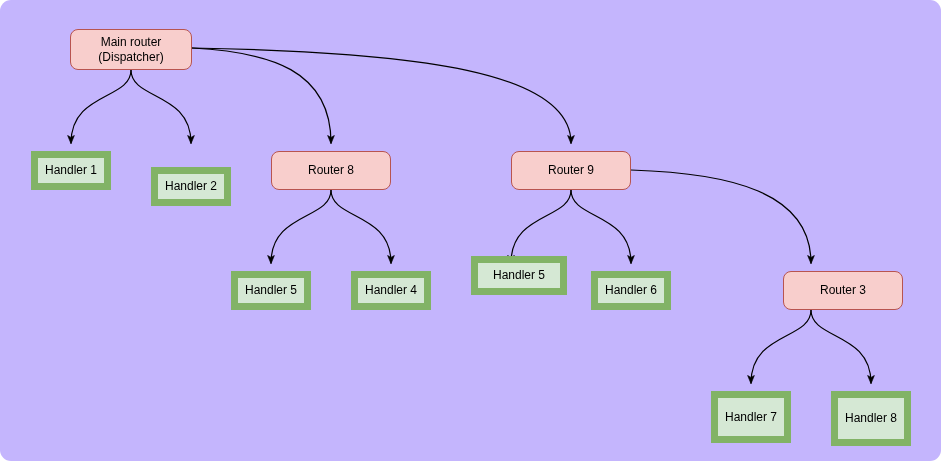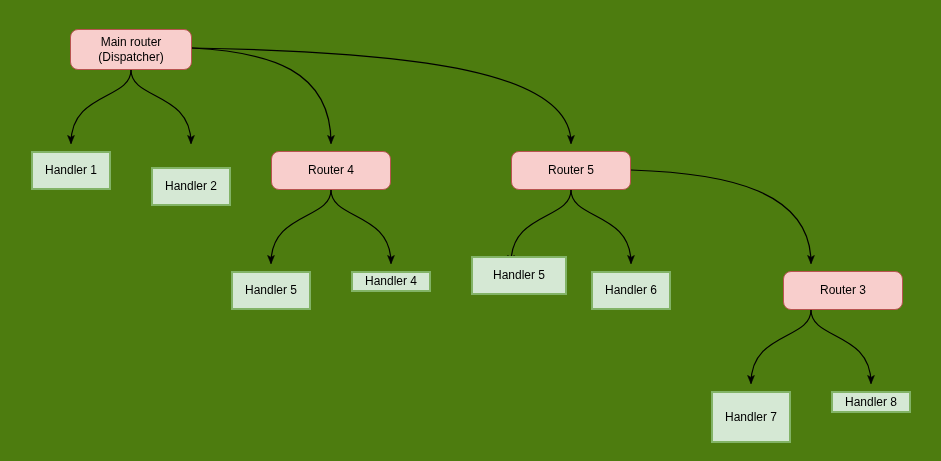--- a/index.html
+++ b/index.html
@@ -41,32 +41,32 @@
     white-space: pre-line;
     z-index: 2;
   }
   .node-router {
     background: #f8cecc;
     border: 1px solid #b85450;
     border-radius: 8px;
   }
   .node-handler {
     background: #d5e8d4;
-    border: 2px solid #ef4444;
+    border: 7px solid #ef4444;
     border-radius: 0;
   }
   .node-label {
     display: block;
     white-space: pre-line;
   }
 </style>
 </head>
 <body>
 
-<div id="canvas" style="width: 941px; height: 461px; background: #4d7c0f;">
+<div id="canvas" style="width: 941px; height: 461px; background: #c4b5fd; border-radius: 11px;">
 
   <svg id="edge-layer" viewBox="0 0 941 461" width="941" height="461" xmlns="http://www.w3.org/2000/svg">
     <defs>
       <marker id="arrowhead" markerWidth="10" markerHeight="10" refX="7.6" refY="4" orient="auto" markerUnits="userSpaceOnUse">
         <path d="M 0 0.6 L 8.4 4 L 0 7.4 L 2 4 Z" fill="#000000" stroke="#000000" stroke-width="0.6" stroke-linejoin="round"></path>
       </marker>
     </defs>
     <g id="edges" fill="none" stroke="#000000" stroke-width="1.2" stroke-linecap="round" stroke-linejoin="round">
         <path d="M 131 70 C 131 100 71 92 71 143" marker-end="url(#arrowhead)"></path>
         <path d="M 131 70 C 131 100 191 92 191 143" marker-end="url(#arrowhead)"></path>
@@ -80,24 +80,24 @@
         <path d="M 811 310 C 811 340 751 332 751 383" marker-end="url(#arrowhead)"></path>
         <path d="M 811 310 C 811 340 871 332 871 383" marker-end="url(#arrowhead)"></path>
       </g>
   </svg>
 
   <div id="nodes">
       <div class="node node-router" style="left: 70px; top: 29px; width: 122px; height: 41px; background: rgb(248, 206, 204); border-color: rgb(184, 84, 80); color: rgb(0, 0, 0);"><span class="node-label">Main router
 (Dispatcher)</span></div>
       <div class="node node-handler" style="left: 31px; top: 151px; width: 80px; height: 39px; background: rgb(213, 232, 212); border-color: rgb(130, 179, 102); color: rgb(0, 0, 0);"><span class="node-label">Handler 1</span></div>
       <div class="node node-handler" style="left: 151px; top: 167px; width: 80px; height: 39px; background: rgb(213, 232, 212); border-color: rgb(130, 179, 102); color: rgb(0, 0, 0);"><span class="node-label">Handler 2</span></div>
-      <div class="node node-router" style="left: 271px; top: 151px; width: 120px; height: 39px; background: rgb(248, 206, 204); border-color: rgb(184, 84, 80); color: rgb(0, 0, 0);"><span class="node-label">Router 4</span></div>
-      <div class="node node-router" style="left: 511px; top: 151px; width: 120px; height: 39px; background: rgb(248, 206, 204); border-color: rgb(184, 84, 80); color: rgb(0, 0, 0);"><span class="node-label">Router 5</span></div>
+      <div class="node node-router" style="left: 271px; top: 151px; width: 120px; height: 39px; background: rgb(248, 206, 204); border-color: rgb(184, 84, 80); color: rgb(0, 0, 0);"><span class="node-label">Router 8</span></div>
+      <div class="node node-router" style="left: 511px; top: 151px; width: 120px; height: 39px; background: rgb(248, 206, 204); border-color: rgb(184, 84, 80); color: rgb(0, 0, 0);"><span class="node-label">Router 9</span></div>
       <div class="node node-handler" style="left: 231px; top: 271px; width: 80px; height: 39px; background: rgb(213, 232, 212); border-color: rgb(130, 179, 102); color: rgb(0, 0, 0);"><span class="node-label">Handler 5</span></div>
-      <div class="node node-handler" style="left: 351px; top: 271px; width: 80px; height: 21px; background: rgb(213, 232, 212); border-color: rgb(130, 179, 102); color: rgb(0, 0, 0);"><span class="node-label">Handler 4</span></div>
+      <div class="node node-handler" style="left: 351px; top: 271px; width: 80px; height: 39px; background: rgb(213, 232, 212); border-color: rgb(130, 179, 102); color: rgb(0, 0, 0);"><span class="node-label">Handler 4</span></div>
       <div class="node node-handler" style="left: 471px; top: 256px; width: 96px; height: 39px; background: rgb(213, 232, 212); border-color: rgb(130, 179, 102); color: rgb(0, 0, 0);"><span class="node-label">Handler 5</span></div>
       <div class="node node-handler" style="left: 591px; top: 271px; width: 80px; height: 39px; background: rgb(213, 232, 212); border-color: rgb(130, 179, 102); color: rgb(0, 0, 0);"><span class="node-label">Handler 6</span></div>
       <div class="node node-router" style="left: 751px; top: 271px; width: 120px; height: 39px; background: rgb(248, 206, 204); border-color: rgb(184, 84, 80); color: rgb(0, 0, 0); margin-left: 32px;"><span class="node-label">Router 3</span></div>
       <div class="node node-handler" style="left: 711px; top: 391px; width: 80px; height: 52px; background: rgb(213, 232, 212); border-color: rgb(130, 179, 102); color: rgb(0, 0, 0);"><span class="node-label">Handler 7</span></div>
-      <div class="node node-handler" style="left: 831px; top: 391px; width: 80px; height: 22px; background: rgb(213, 232, 212); border-color: rgb(130, 179, 102); color: rgb(0, 0, 0);"><span class="node-label">Handler 8</span></div>
+      <div class="node node-handler" style="left: 831px; top: 391px; width: 80px; height: 55px; background: rgb(213, 232, 212); border-color: rgb(130, 179, 102); color: rgb(0, 0, 0);"><span class="node-label">Handler 8</span></div>
     </div>
 
 </div>
 
 </body></html>

